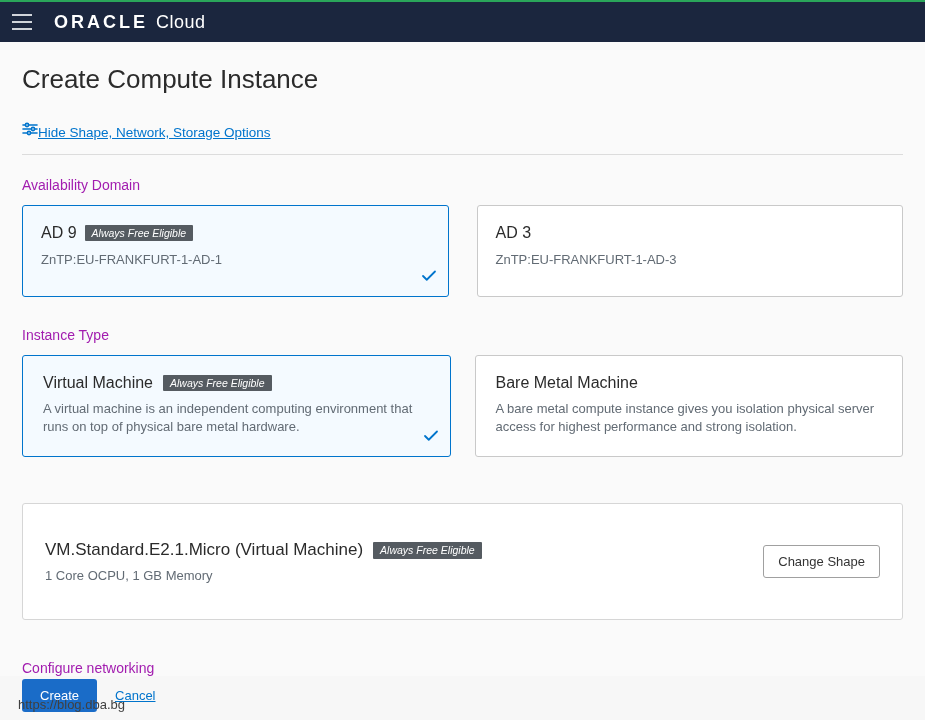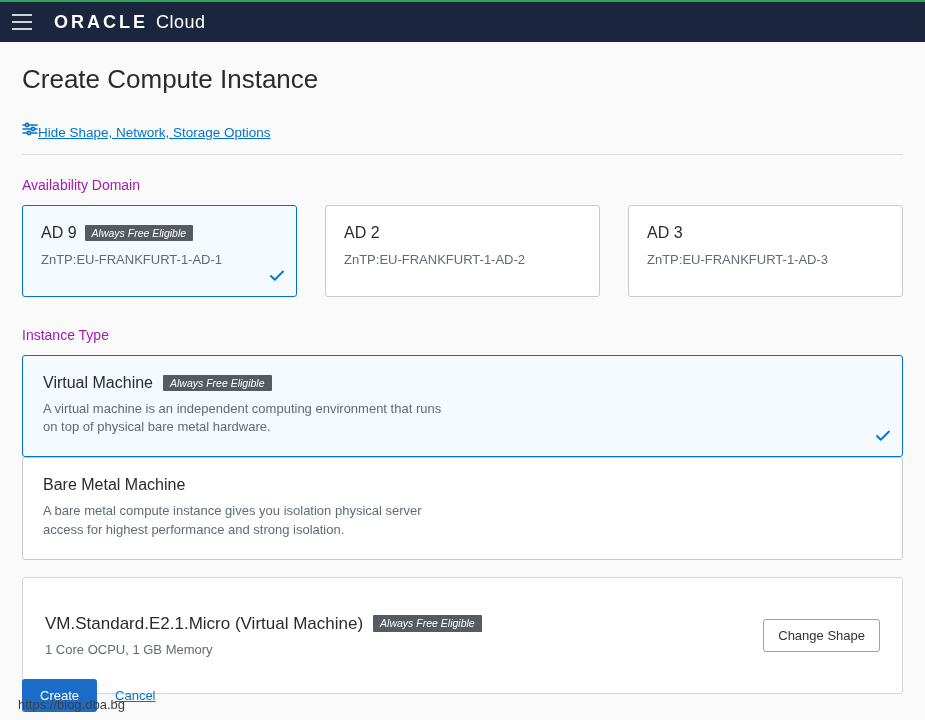--- a/index.html
+++ b/index.html
@@ -134,22 +134,22 @@
     border-radius: 1px;
     line-height: 1.2;
   }
   .ad-sub {
     font-size: 13px;
     color: #626b74;
   }
 
   .type-row {
     display: flex;
-    margin-bottom: 17px;
-    flex-direction: column;
+    gap: 24px;
+    margin-bottom: 46px;
   }
   .type-card {
     flex: 1;
     min-height: 90px;
     padding: 18px 20px 20px 20px;
   }
   .type-title-row {
     display: flex;
     align-items: center;
     gap: 10px;
@@ -278,26 +278,20 @@
         <span class="badge">Always Free Eligible</span>
       </div>
       <div class="ad-sub">ZnTP:EU-FRANKFURT-1-AD-1</div>
       <span class="check-corner">
         <svg width="18" height="18" viewBox="0 0 24 24" fill="none" stroke="#0074cc" stroke-width="2.4" stroke-linecap="round" stroke-linejoin="round">
             <polyline points="20 6 9 17 4 12"></polyline>
           </svg>
       </span>
     </div>
 
-    <div class="card ad-card">
-      <div class="ad-title-row">
-        <span class="ad-title">AD 2</span>
-      </div>
-      <div class="ad-sub">ZnTP:EU-FRANKFURT-1-AD-2</div>
-    </div>
 
     <div class="card ad-card">
       <div class="ad-title-row">
         <span class="ad-title">AD 3</span>
       </div>
       <div class="ad-sub">ZnTP:EU-FRANKFURT-1-AD-3</div>
     </div>
 
   </div>
 

